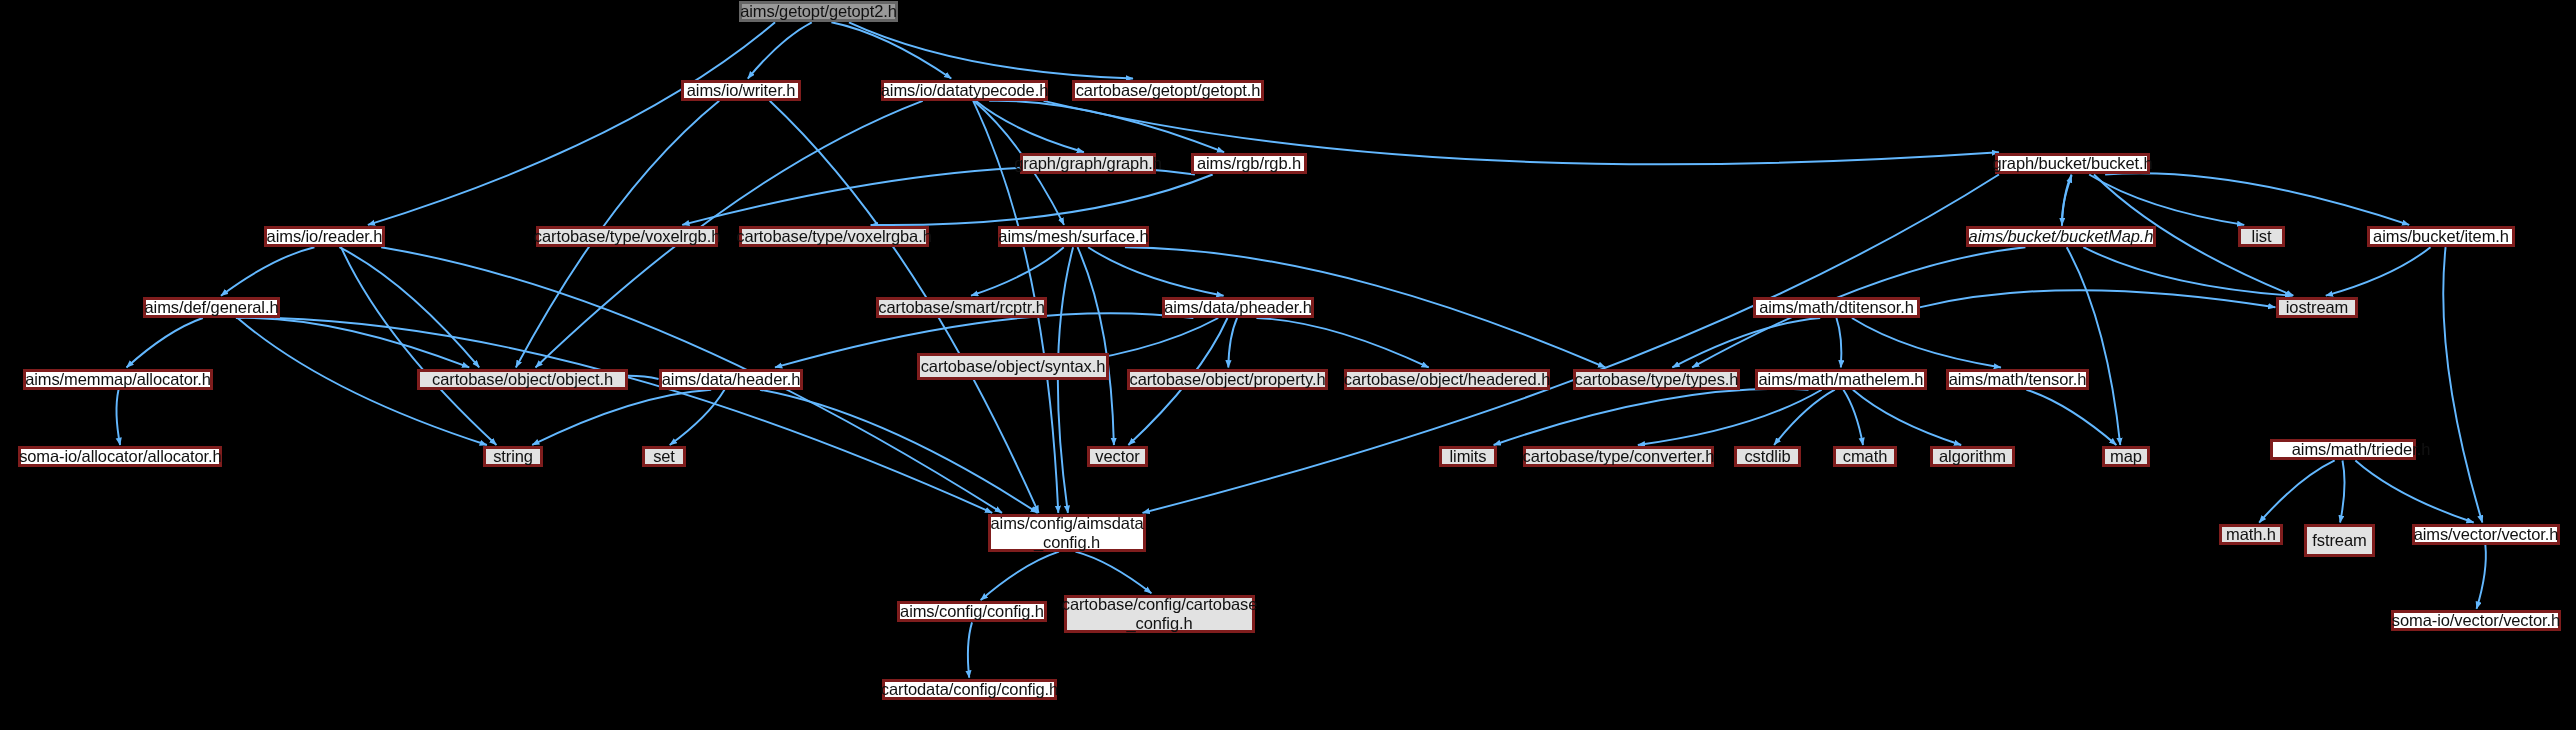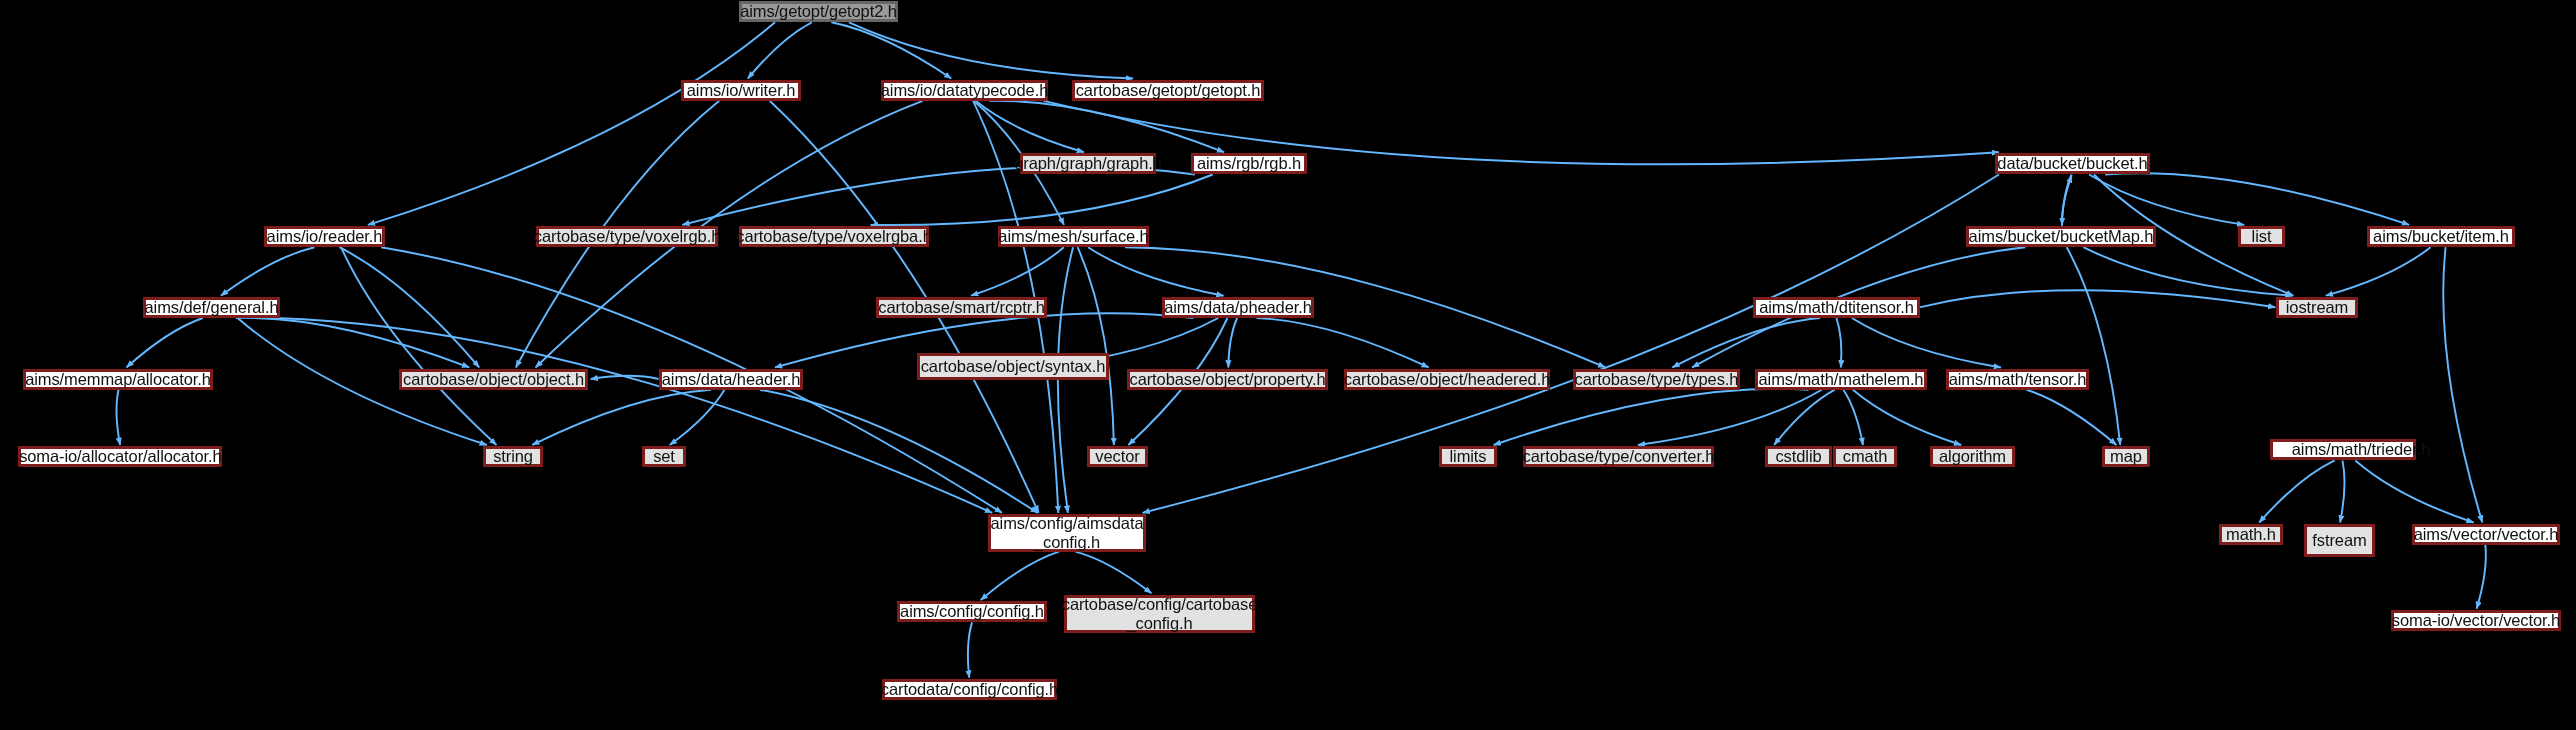--- a/index.html
+++ b/index.html
@@ -116,49 +116,49 @@
         <path d="M1002.192,642 C996.68028,660.5792799999999 997.4372,681.761568 999.308,699" marker-end="url(#arrow)"></path>
       </g>
   </svg>
   <div id="node-layer">
       <div class="node root" style="left: 739px; top: 1px; width: 159px; height: 21.3px;"><span>aims/getopt/getopt2.h</span></div>
       <div class="node fill-white" style="left: 681px; top: 80px; width: 120px; height: 21.3px;"><span>aims/io/writer.h</span></div>
       <div class="node fill-white" style="left: 881px; top: 80px; width: 167px; height: 21.3px; text-align: right;"><span>aims/io/datatypecode.h</span></div>
       <div class="node fill-white" style="left: 1072px; top: 80px; width: 192px; height: 21.3px;"><span>cartobase/getopt/getopt.h</span></div>
       <div class="node fill-grey" style="left: 1020px; top: 153px; width: 136px; height: 21.3px; justify-content: center;"><span>graph/graph/graph.h</span></div>
       <div class="node fill-white" style="left: 1191px; top: 153px; width: 116px; height: 21.3px;"><span>aims/rgb/rgb.h</span></div>
-      <div class="node fill-white" style="left: 1995px; top: 153px; width: 155px; height: 21.3px;"><span>data/bucket/bucket.h</span></div>
+      <div class="node fill-white" style="left: 1995px; top: 153px; width: 155px; height: 21.3px;"><span>graph/bucket/bucket.h</span></div>
       <div class="node fill-white" style="left: 264px; top: 226px; width: 121px; height: 21.3px;"><span>aims/io/reader.h</span></div>
       <div class="node fill-grey" style="left: 536px; top: 226px; width: 182px; height: 21.3px;"><span>cartobase/type/voxelrgb.h</span></div>
       <div class="node fill-grey" style="left: 739px; top: 226px; width: 190px; height: 21.3px;"><span>cartobase/type/voxelrgba.h</span></div>
       <div class="node fill-white" style="left: 998px; top: 226px; width: 151px; height: 21.3px;"><span>aims/mesh/surface.h</span></div>
-      <div class="node fill-white" style="left: 1966px; top: 226px; width: 190px; height: 21.3px;"><span>aims/bucket/bucketMap.h</span></div>
+      <div class="node fill-white" style="left: 1966px; top: 226px; width: 190px; height: 21.3px; font-style: italic;"><span>aims/bucket/bucketMap.h</span></div>
       <div class="node fill-grey" style="left: 2238px; top: 226px; width: 47px; height: 21.3px;"><span>list</span></div>
       <div class="node fill-white" style="left: 2367px; top: 226px; width: 148px; height: 21.3px;"><span>aims/bucket/item.h</span></div>
       <div class="node fill-white" style="left: 143px; top: 297px; width: 137px; height: 21.3px;"><span>aims/def/general.h</span></div>
       <div class="node fill-grey" style="left: 876px; top: 297px; width: 171px; height: 21.3px;"><span>cartobase/smart/rcptr.h</span></div>
       <div class="node fill-white" style="left: 1162px; top: 297px; width: 152px; height: 21.3px;"><span>aims/data/pheader.h</span></div>
       <div class="node fill-white" style="left: 1753px; top: 297px; width: 167px; height: 21.3px;"><span>aims/math/dtitensor.h</span></div>
       <div class="node fill-grey" style="left: 2276px; top: 297px; width: 82px; height: 21.3px;"><span>iostream</span></div>
       <div class="node fill-white" style="left: 23px; top: 369px; width: 190px; height: 21.3px;"><span>aims/memmap/allocator.h</span></div>
-      <div class="node fill-grey" style="left: 399px; top: 369px; width: 189px; height: 21.3px; text-align: right;"><span>cartobase/object/object.h</span></div>
+      <div class="node fill-grey" style="left: 417px; top: 369px; width: 211px; height: 21.3px; text-align: right;"><span>cartobase/object/object.h</span></div>
       <div class="node fill-white" style="left: 659px; top: 369px; width: 144px; height: 21.3px;"><span>aims/data/header.h</span></div>
       <div class="node fill-grey" style="left: 917px; top: 353px; width: 192px; height: 27px;"><span>cartobase/object/syntax.h</span></div>
       <div class="node fill-grey" style="left: 1127px; top: 369px; width: 201px; height: 21.3px;"><span>cartobase/object/property.h</span></div>
       <div class="node fill-grey" style="left: 1344px; top: 369px; width: 206px; height: 21.3px;"><span>cartobase/object/headered.h</span></div>
       <div class="node fill-grey" style="left: 1573px; top: 369px; width: 167px; height: 21.3px;"><span>cartobase/type/types.h</span></div>
       <div class="node fill-white" style="left: 1755px; top: 369px; width: 172px; height: 21.3px;"><span>aims/math/mathelem.h</span></div>
       <div class="node fill-white" style="left: 1946px; top: 369px; width: 143px; height: 21.3px;"><span>aims/math/tensor.h</span></div>
       <div class="node fill-white" style="left: 18.4px; top: 446px; width: 204px; height: 21.3px;"><span>soma-io/allocator/allocator.h</span></div>
       <div class="node fill-grey" style="left: 483px; top: 446px; width: 60px; height: 21.3px;"><span>string</span></div>
       <div class="node fill-grey" style="left: 642px; top: 446px; width: 44px; height: 21.3px;"><span>set</span></div>
       <div class="node fill-grey" style="left: 1087px; top: 446px; width: 61px; height: 21.3px;"><span>vector</span></div>
       <div class="node fill-grey" style="left: 1439px; top: 446px; width: 58px; height: 21.3px;"><span>limits</span></div>
       <div class="node fill-grey" style="left: 1523px; top: 446px; width: 191px; height: 21.3px;"><span>cartobase/type/converter.h</span></div>
-      <div class="node fill-grey" style="left: 1734px; top: 446px; width: 67px; height: 21.3px; margin-left: 31px;"><span>cstdlib</span></div>
+      <div class="node fill-grey" style="left: 1734px; top: 446px; width: 67px; height: 21.3px;"><span>cstdlib</span></div>
       <div class="node fill-grey" style="left: 1833px; top: 446px; width: 64px; height: 21.3px;"><span>cmath</span></div>
       <div class="node fill-grey" style="left: 1930px; top: 446px; width: 85px; height: 21.3px;"><span>algorithm</span></div>
       <div class="node fill-grey" style="left: 2102px; top: 446px; width: 48px; height: 21.3px;"><span>map</span></div>
       <div class="node fill-white" style="left: 2270px; top: 439px; width: 146px; height: 21.3px; padding-left: 36px;"><span>aims/math/trieder.h</span></div>
       <div class="node fill-grey" style="left: 2219px; top: 524px; width: 64px; height: 21.3px;"><span>math.h</span></div>
       <div class="node fill-grey" style="left: 2304px; top: 524px; width: 71px; height: 33px;"><span>fstream</span></div>
       <div class="node fill-white" style="left: 2412px; top: 524px; width: 148px; height: 21.3px;"><span>aims/vector/vector.h</span></div>
       <div class="node fill-white" style="left: 988px; top: 514px; width: 158px; height: 38px;"><span>aims/config/aimsdata
 _config.h</span></div>
       <div class="node fill-white" style="left: 2391px; top: 610px; width: 170px; height: 21.3px;"><span>soma-io/vector/vector.h</span></div>

